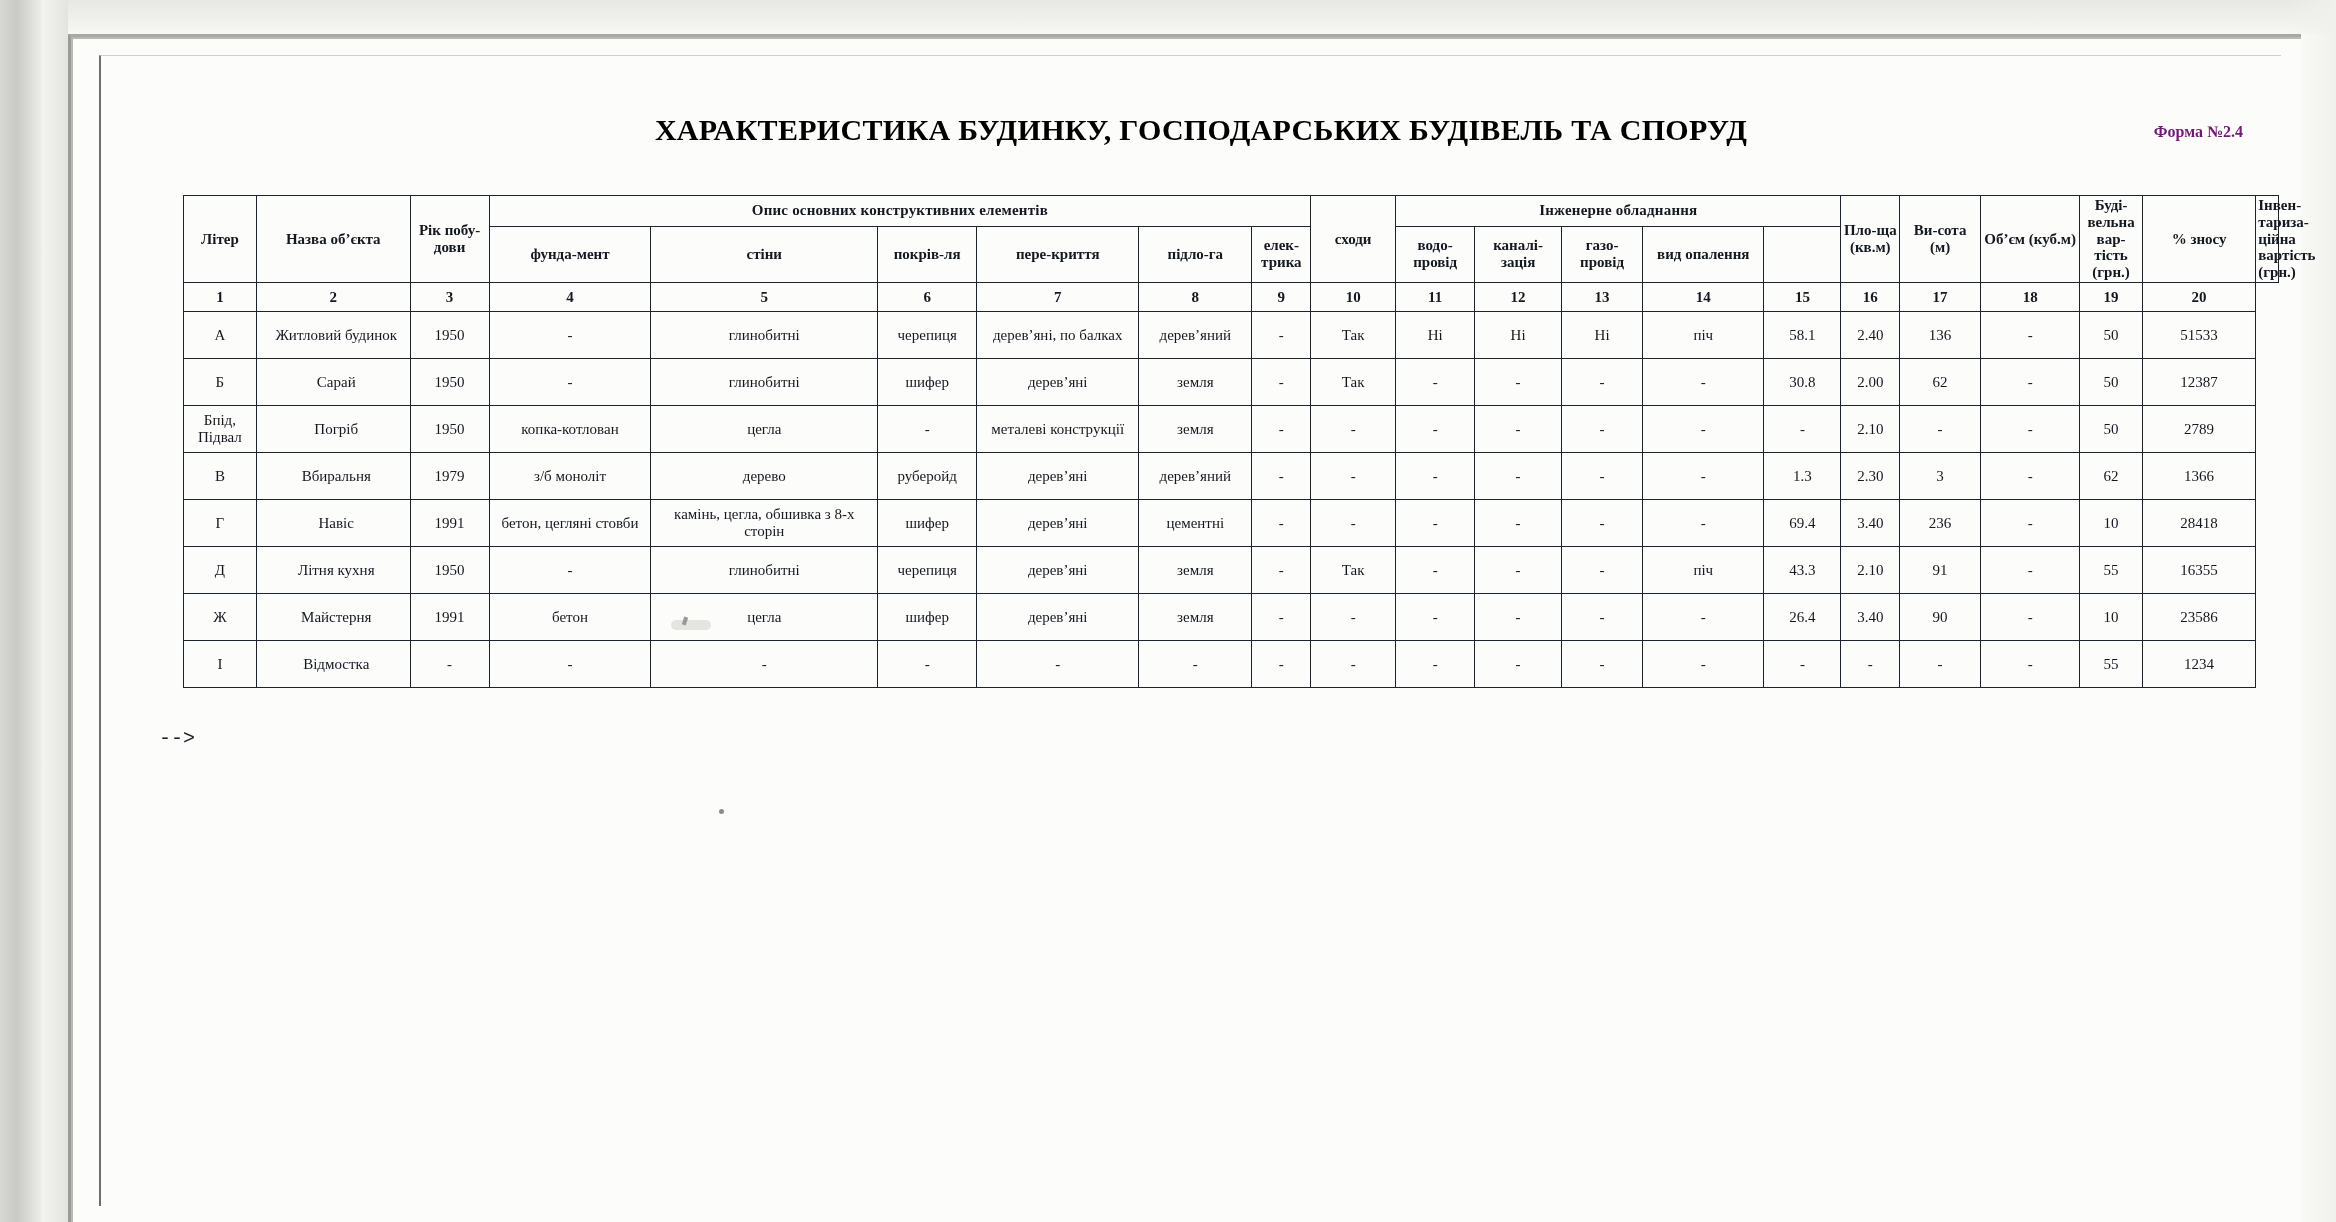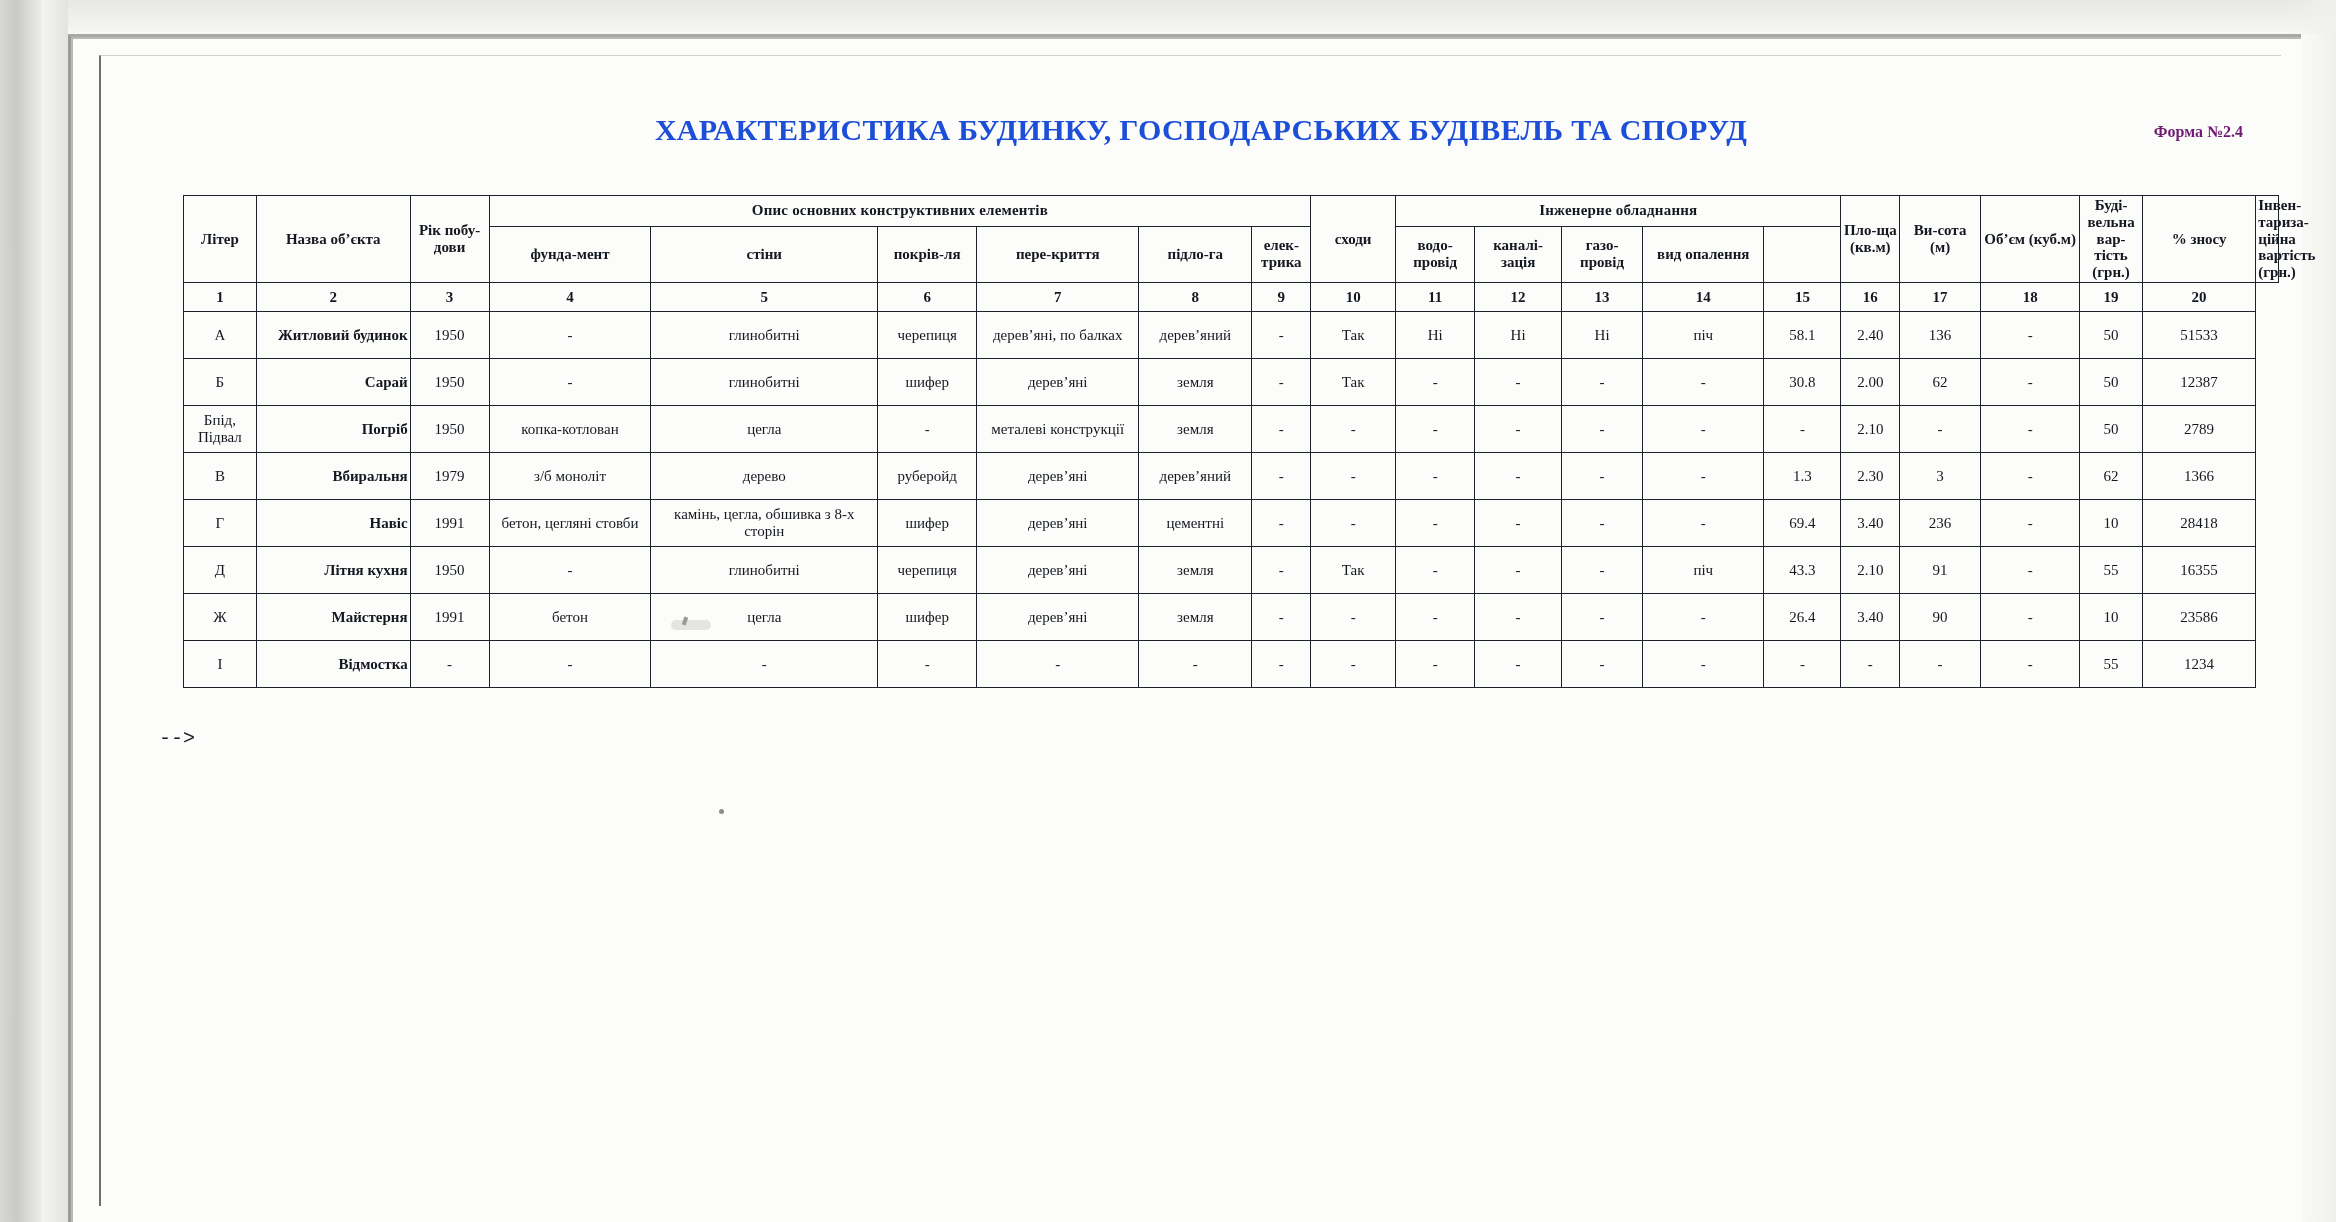--- a/index.html
+++ b/index.html
@@ -32,21 +32,21 @@
   }
   .page-inner{
     position:absolute;left:28px;top:18px;width:2180px;height:1150px;
     border-left:2px solid #6f6f6c;
     border-top:1px solid #cfcfcc;
   }
   .title{
     position:absolute;left:380px;top:76px;width:1500px;
     text-align:center;
     font-size:30px;font-weight:bold;letter-spacing:.3px;
-    color:#1d4ed8;
+    color:#000000;
     font-family:"Liberation Serif", serif;
   }
   .formno{
     position:absolute;right:58px;top:86px;
     font-size:16px;font-weight:bold;color:#701a75;
   }
   .tablewrap{
     position:absolute;left:112px;top:158px;width:2122px;
   }
   table.main{
@@ -60,21 +60,21 @@
     text-align:center;
     vertical-align:middle;
     font-size:15px;
     line-height:1.12;
     padding:1px 2px;
   }
   table.main th{font-weight:bold;margin-top:44px;}
   .grp{font-size:16px;font-weight:bold;letter-spacing:.2px;}
   .numrow td{font-weight:bold;font-size:16px;height:26px;}
   .datarow td{height:44px;font-size:16px;}
-  .datarow td.name{text-align:right;padding-left:8px;font-weight:bold;}
+  .datarow td.name{text-align:center;padding-left:8px;}
   .tail{border:none !important;width:22px;}
   .arrow{
     position:absolute;left:88px;top:690px;
     font-size:20px;font-family:"Liberation Mono", monospace;color:#1a1f27;
   }
   .speck1{position:absolute;left:648px;top:772px;width:5px;height:5px;background:#8d8d86;border-radius:50%;}
   .speck2{position:absolute;left:612px;top:580px;width:4px;height:8px;background:#9a9a92;transform:rotate(18deg);}
   .smudge{
     position:absolute;left:600px;top:583px;width:40px;height:10px;
     background:rgba(120,120,112,.18);border-radius:6px;

